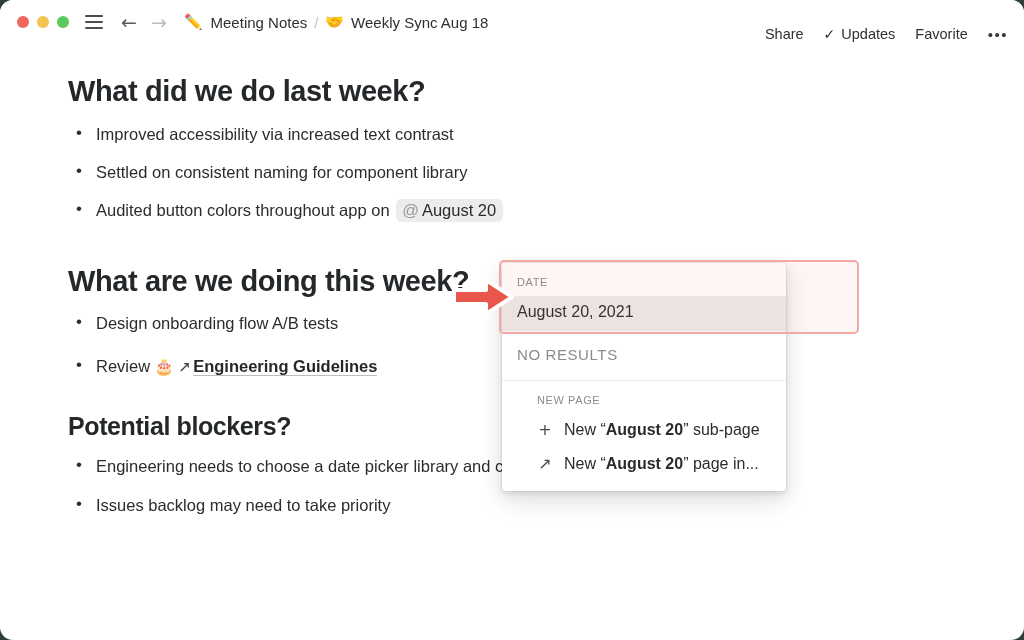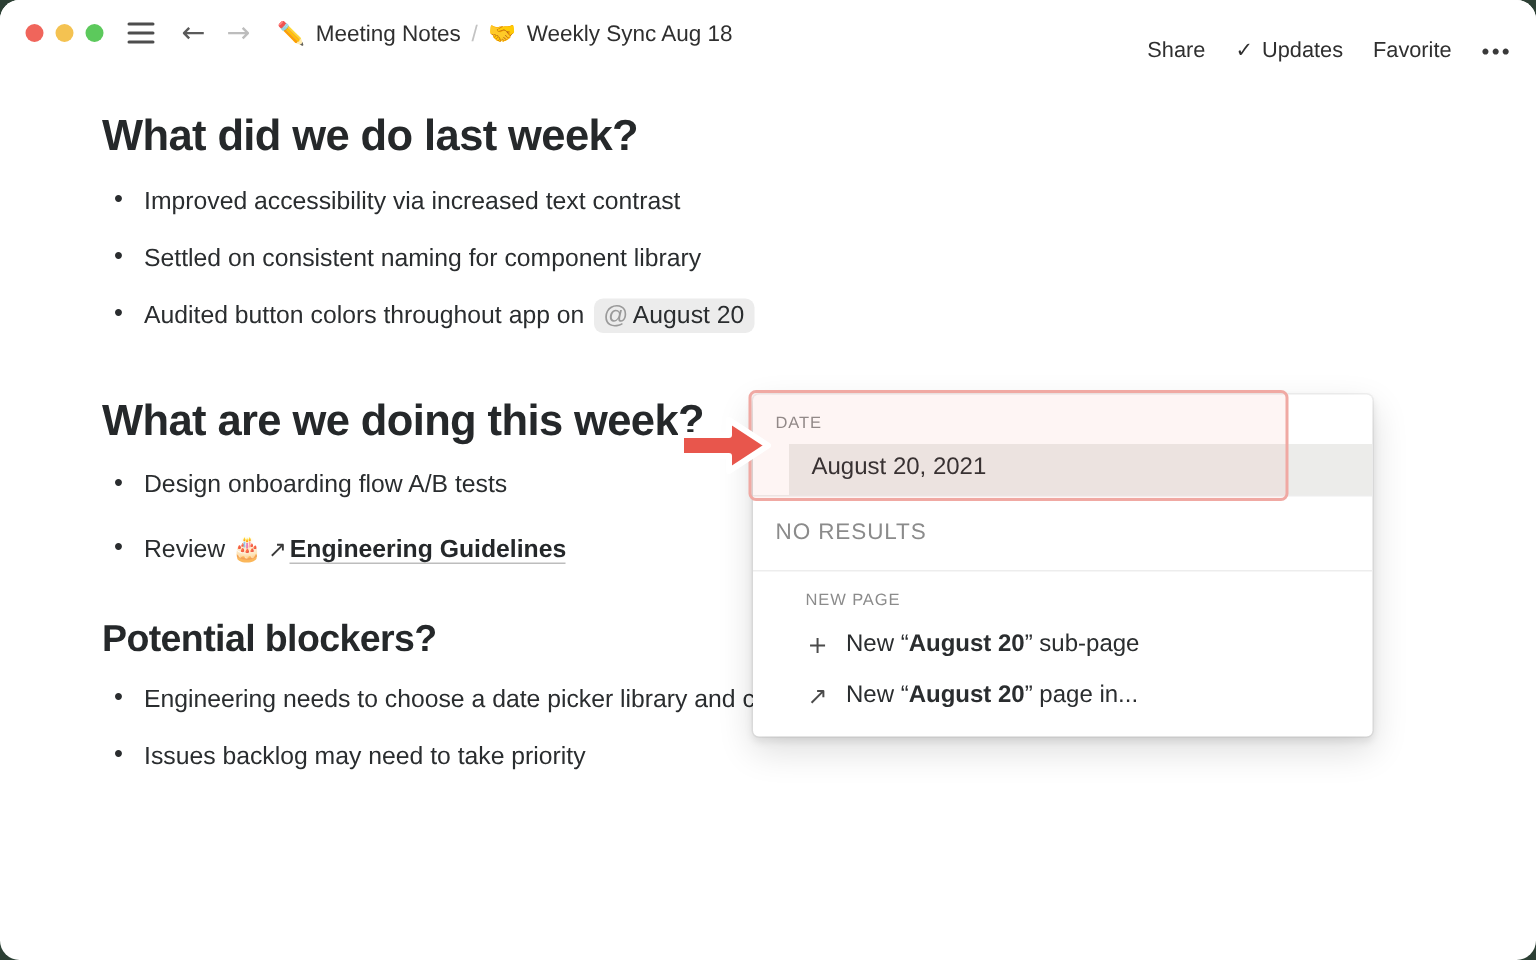--- a/index.html
+++ b/index.html
@@ -173,21 +173,21 @@
     cursor: pointer;
     margin-top: 12px;
   }
   .arrow-glyph { font-family: "DejaVu Sans", sans-serif; font-size: 15px; color: #3a3a3a; margin: 0 2px 0 4px; }
 
   
   #popup {
     position: absolute;
     left: 502px;
     top: 219px;
-    width: 413px;
+    width: 284px;
     background: #ffffff;
     border-radius: 4px;
     box-shadow: 0 0 0 1px rgba(15,15,15,0.05),
                 0 3px 6px rgba(15,15,15,0.10),
                 0 9px 24px rgba(15,15,15,0.14);
     overflow: hidden;
     z-index: 40;
   }
   .pop-section { padding: 0; }
   .pop-divider { height: 1px; background: #ededed; }
@@ -201,21 +201,21 @@
   }
   .pop-item {
     display: flex;
     align-items: center;
     gap: 11px;
     padding: 7px 15px 9px 15px;
     font-size: 16px;
     color: #2a2d2f;
     cursor: pointer;
   }
-  .pop-item.selected { background: #ececea; margin-left: 24px; }
+  .pop-item.selected { background: #ececea; }
   .pop-icon {
     width: 16px;
     text-align: center;
     font-size: 16px;
     color: #4b4b4b;
     font-family: "DejaVu Sans", sans-serif;
     line-height: 1;
   }
   .pop-item b { font-weight: bold; }
   .pop-empty {

